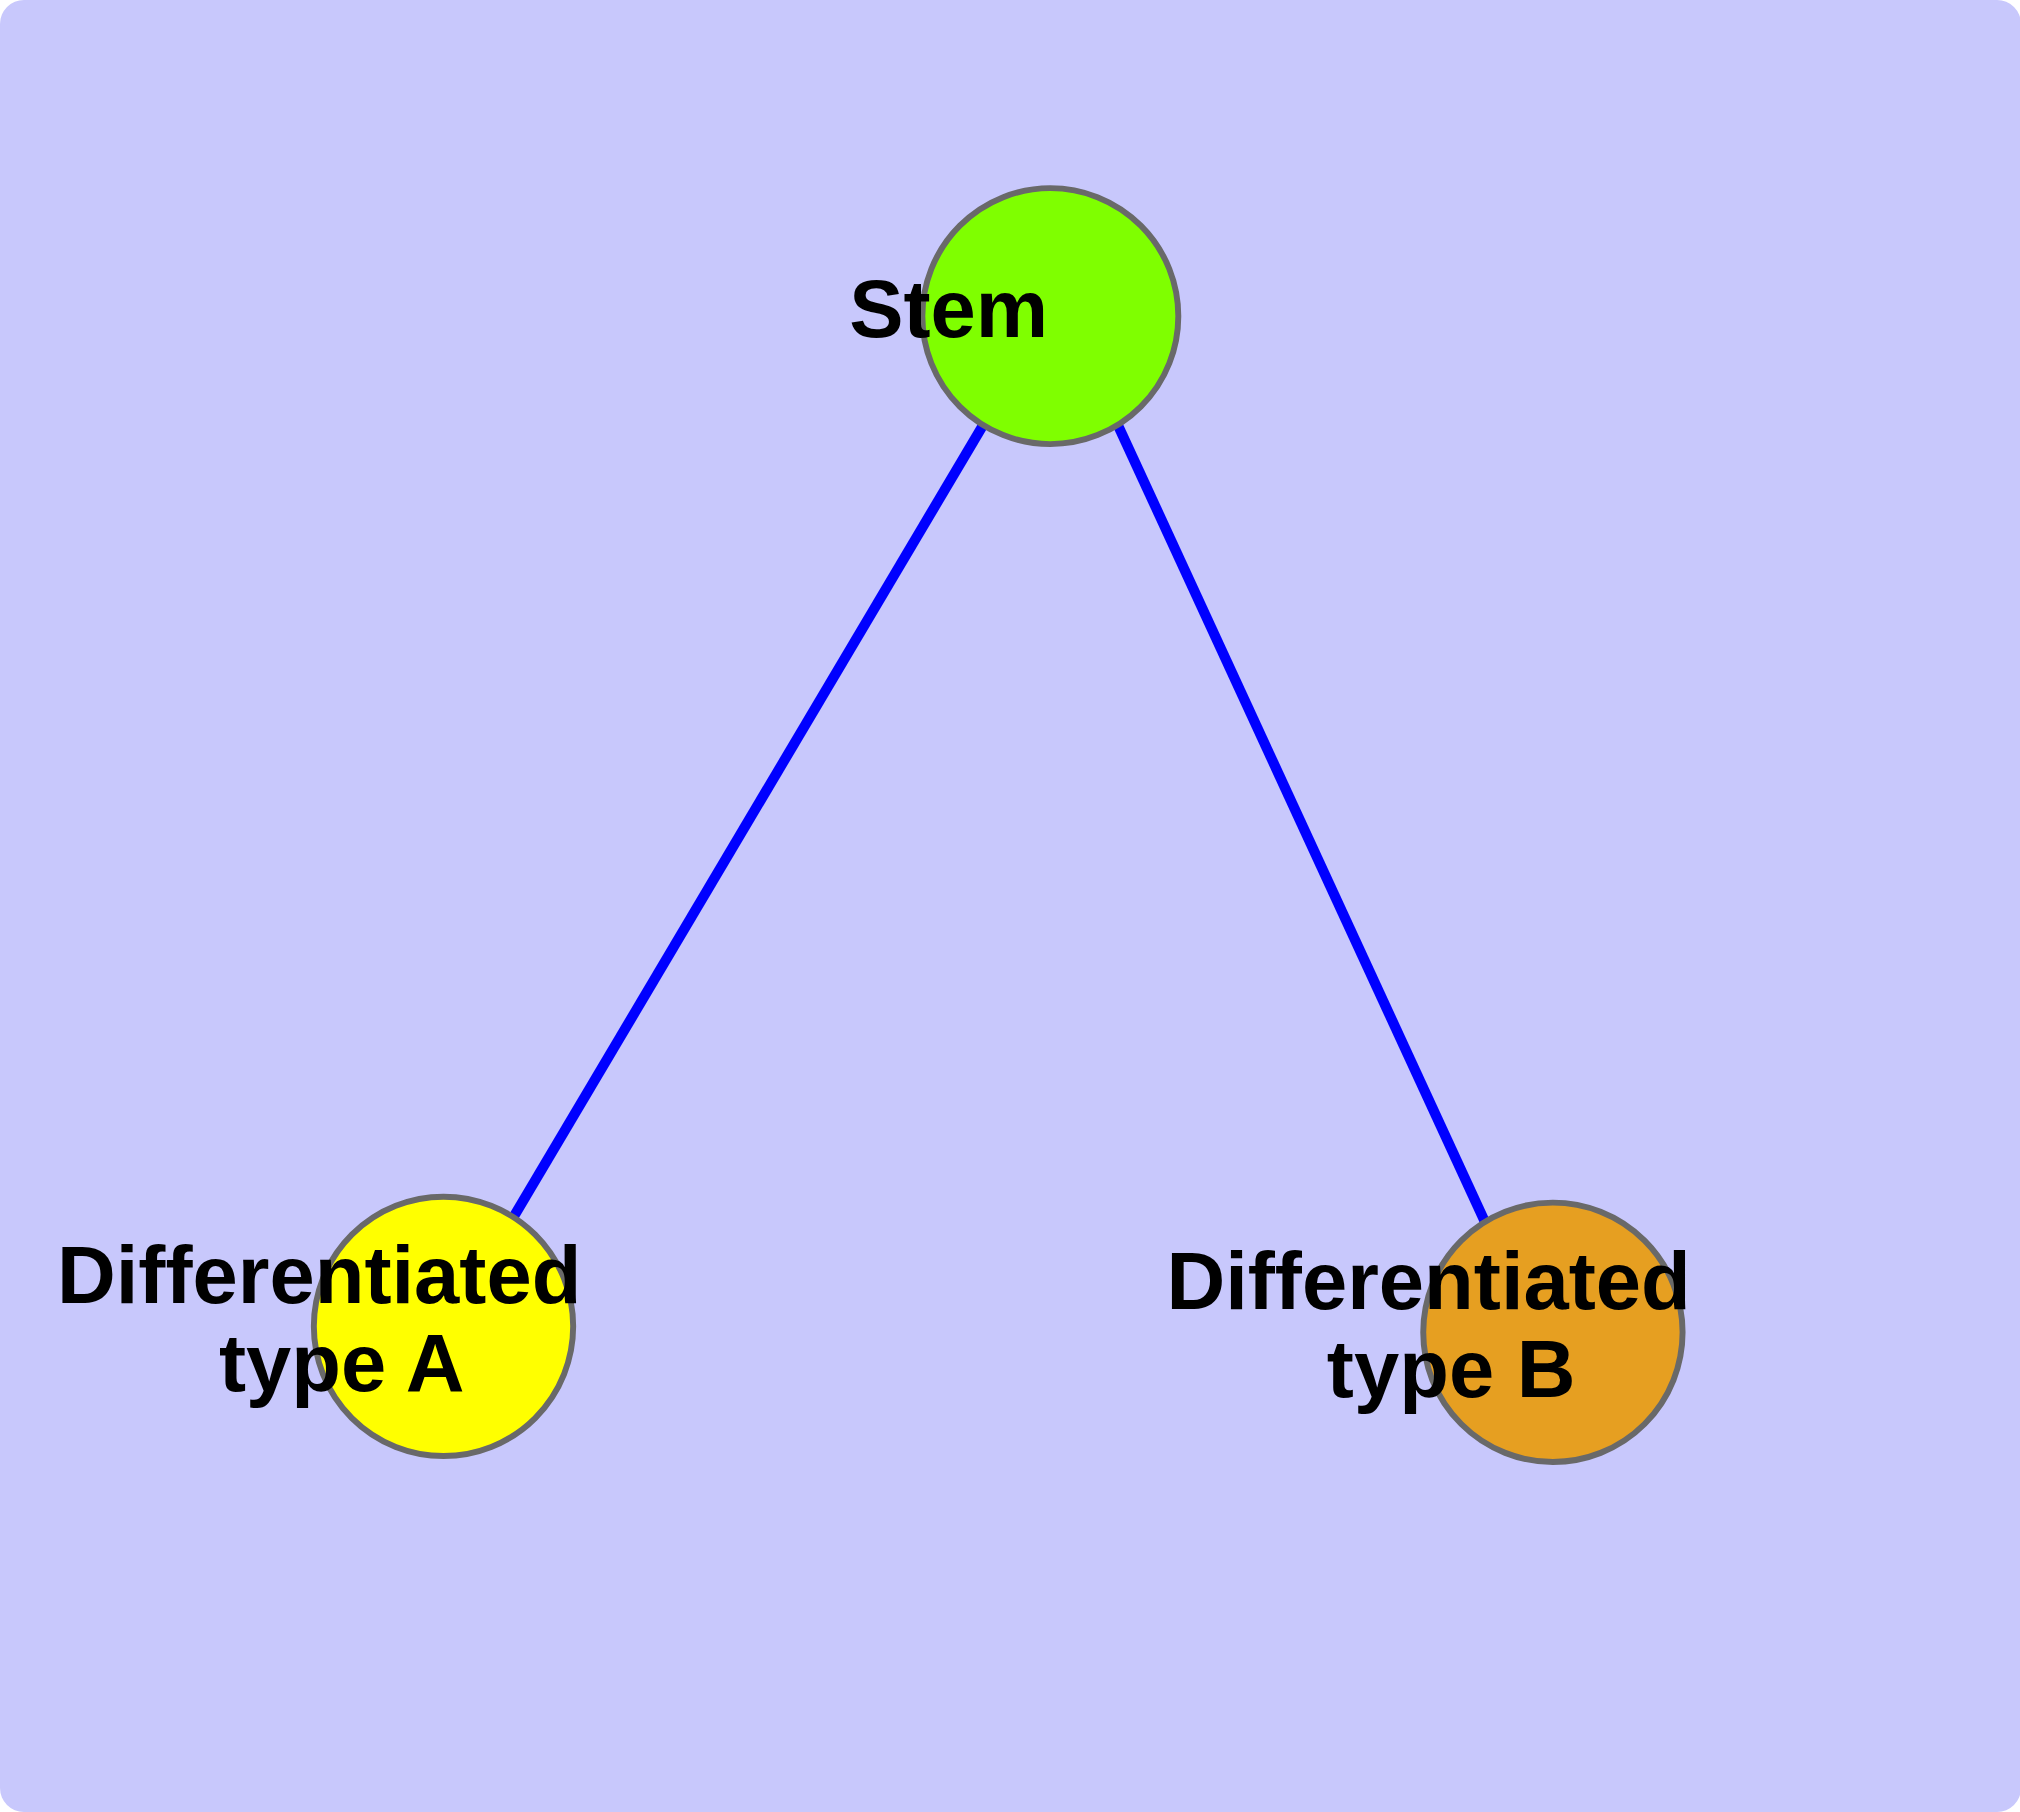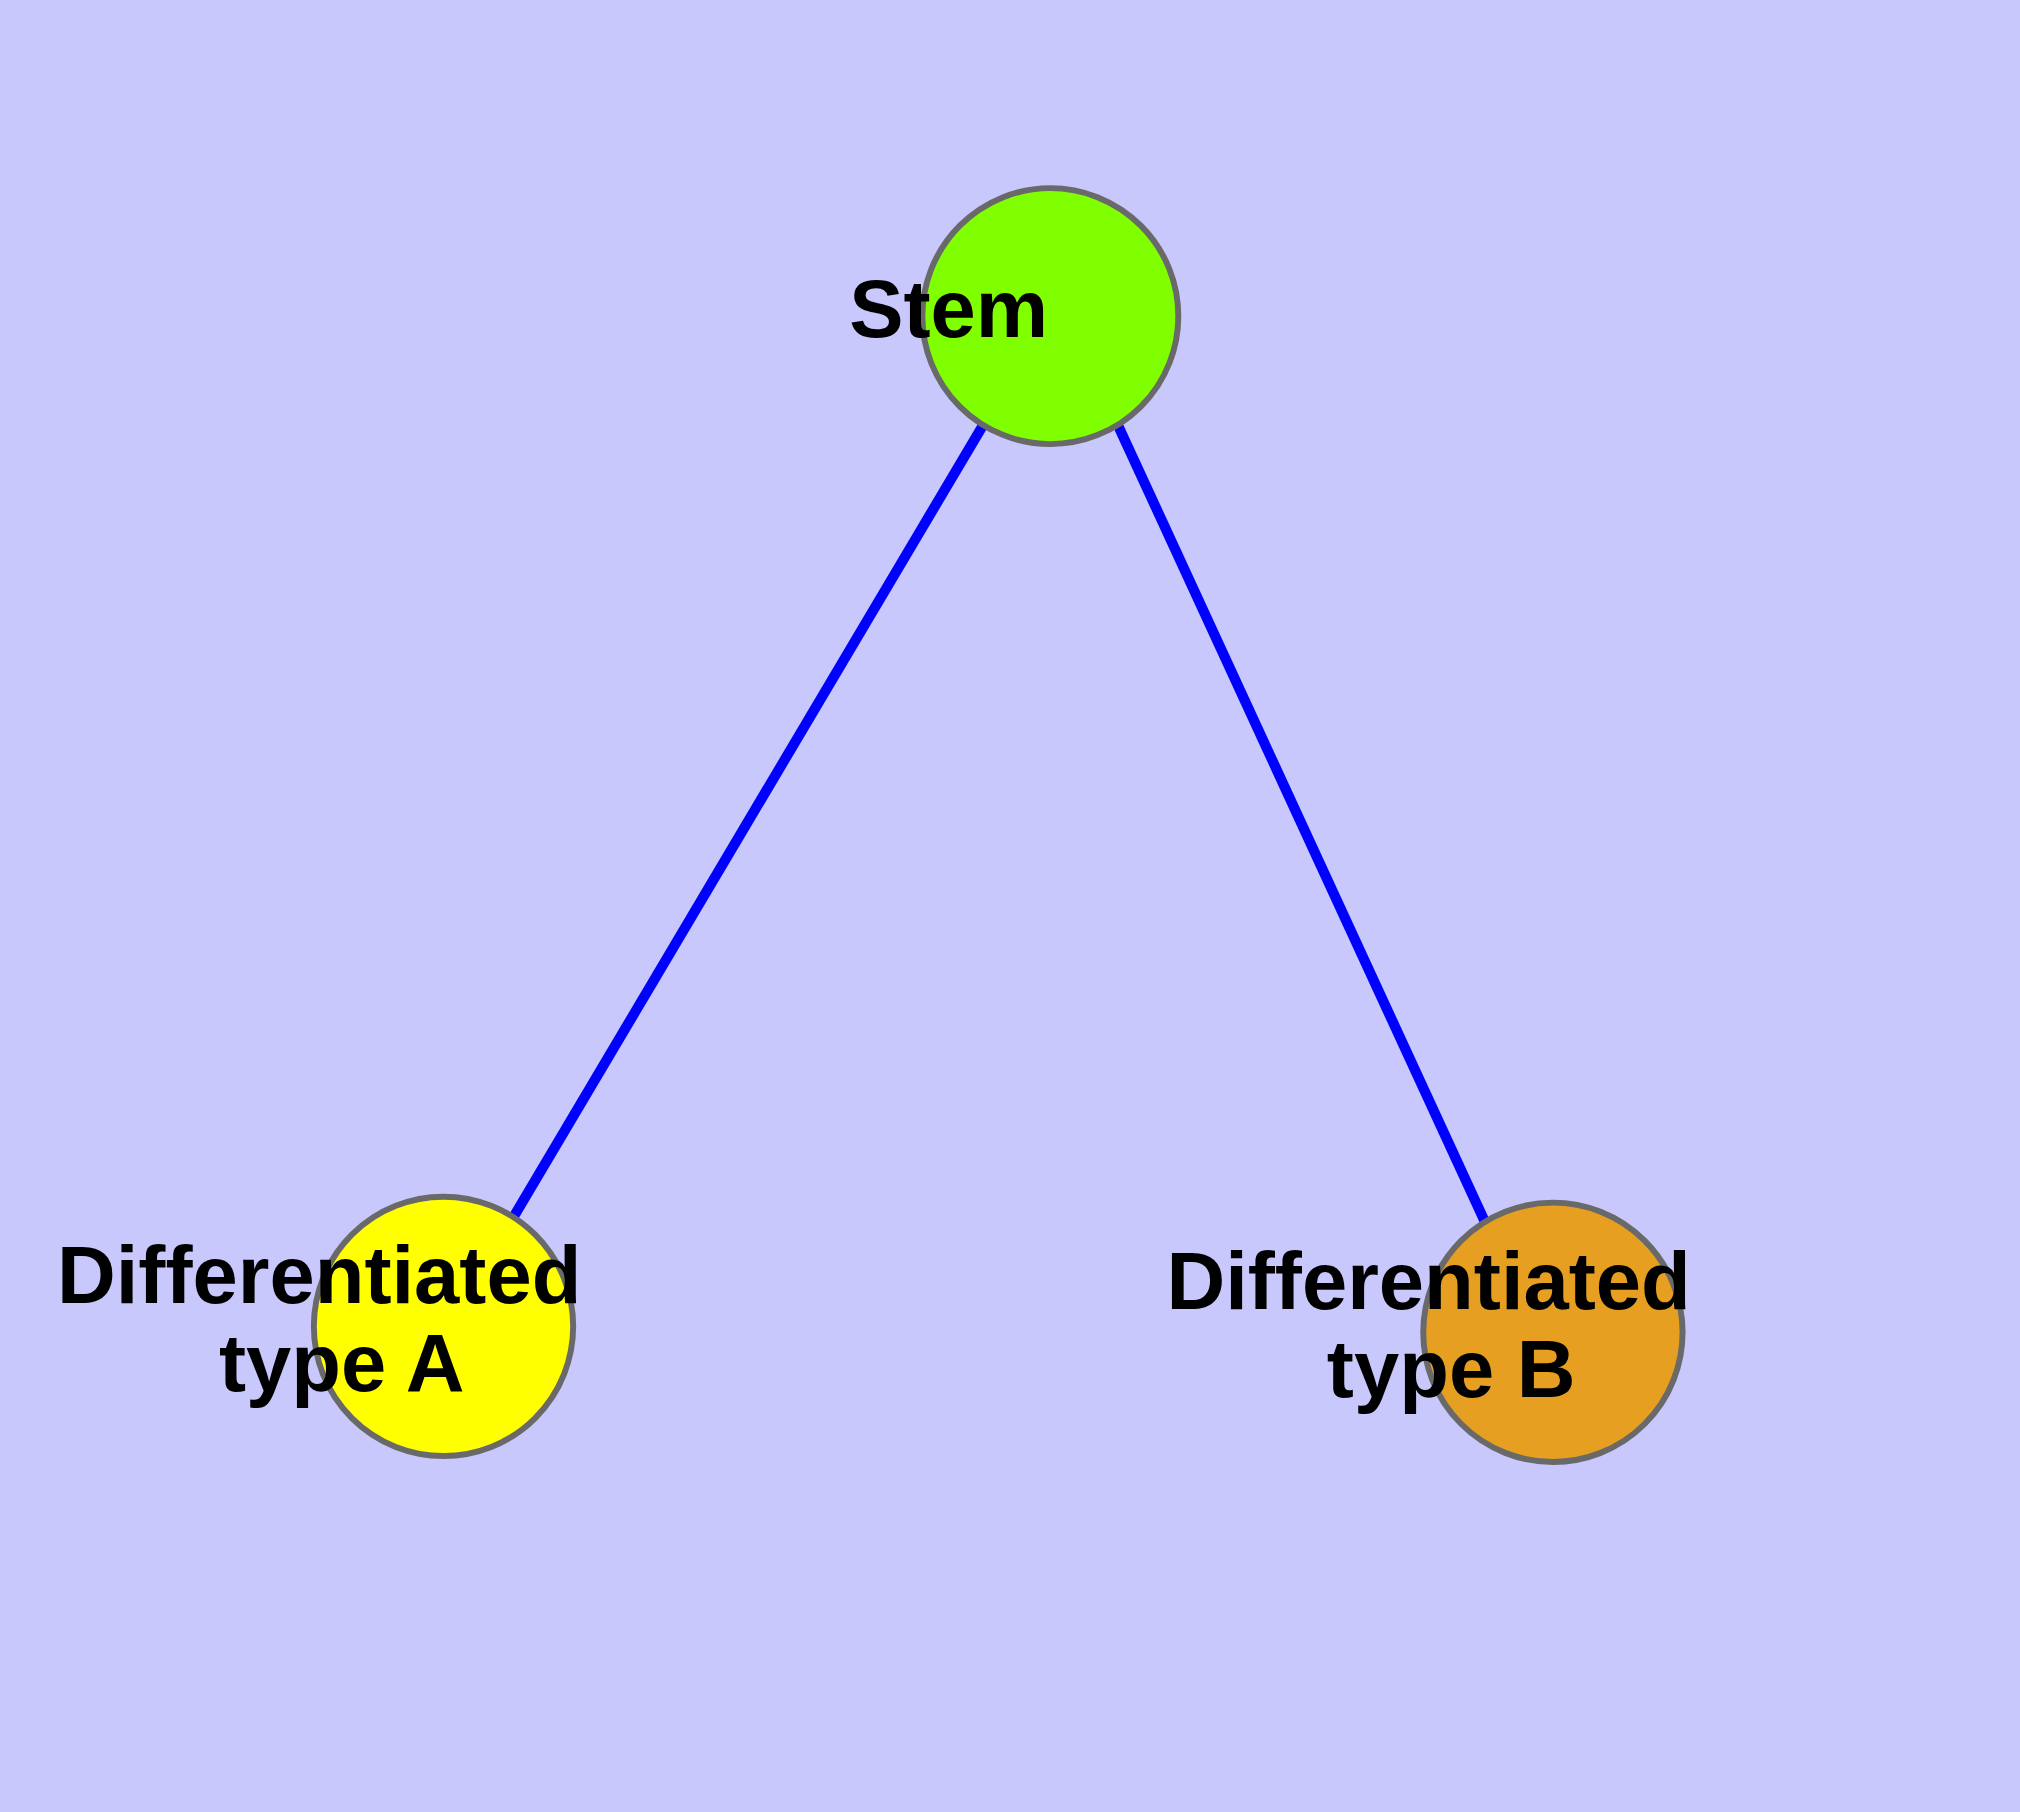--- a/index.html
+++ b/index.html
@@ -8,20 +8,21 @@
     padding: 0;
     background: #ffffff;
   }
   #stage {
     position: relative;
     width: 2021px;
     height: 1812px;
     overflow: hidden;
     background: #c8c8fc;
     font-family: "Liberation Sans", "DejaVu Sans", sans-serif;
+    border-radius: 24px;
   }
   #graph-svg {
     position: absolute;
     left: 0;
     top: 0;
     width: 2021px;
     height: 1812px;
     display: block;
   }
   .edge-line {

